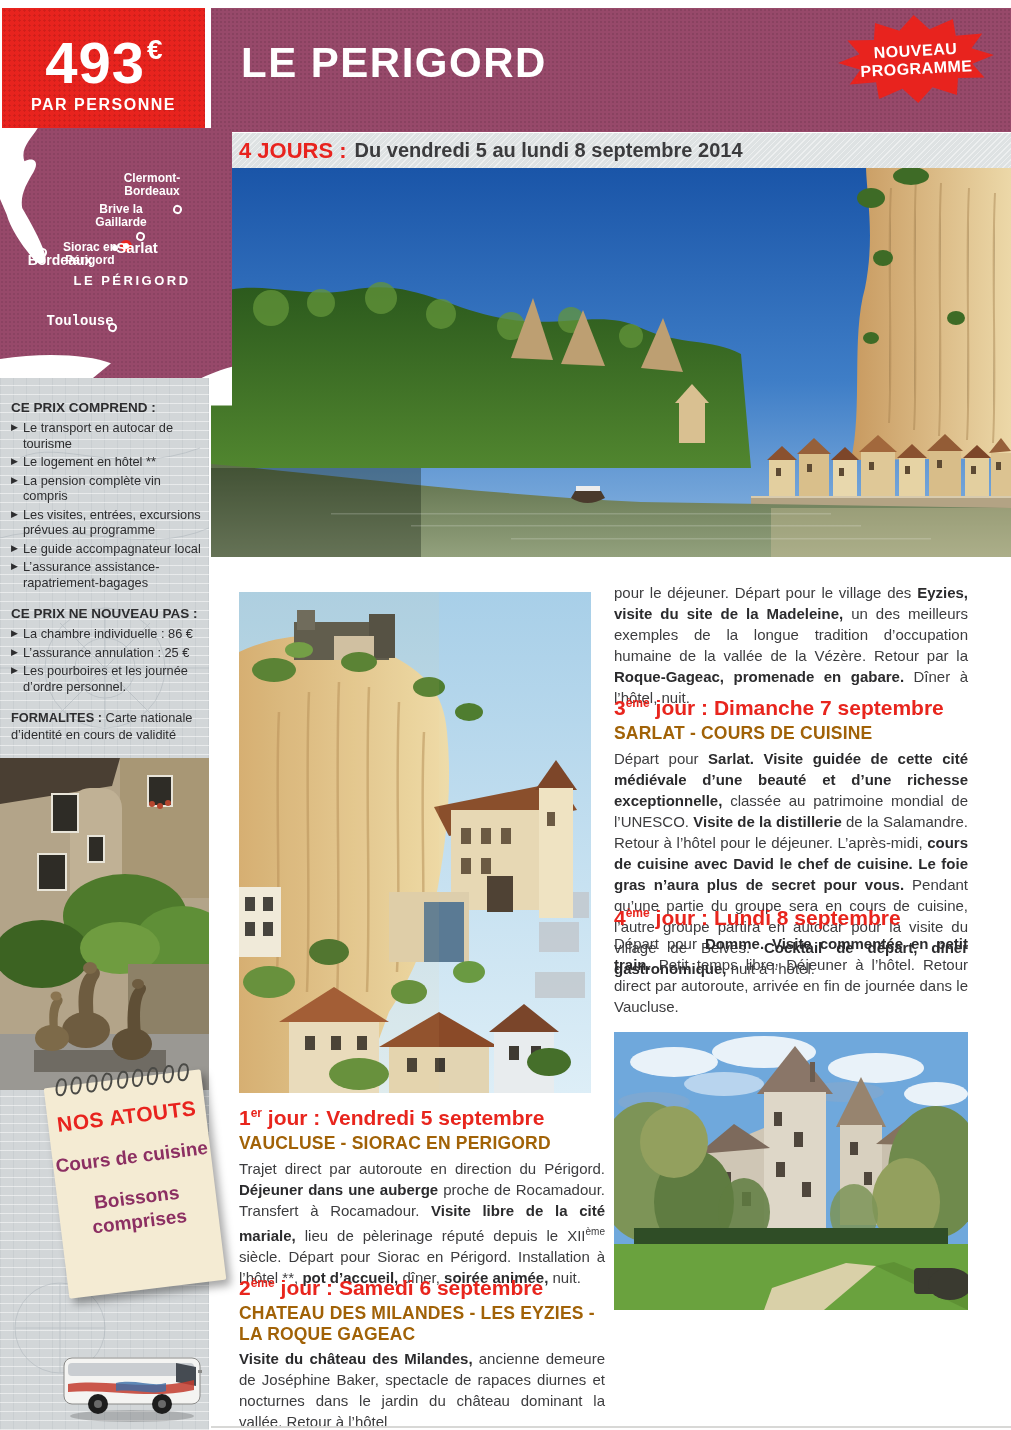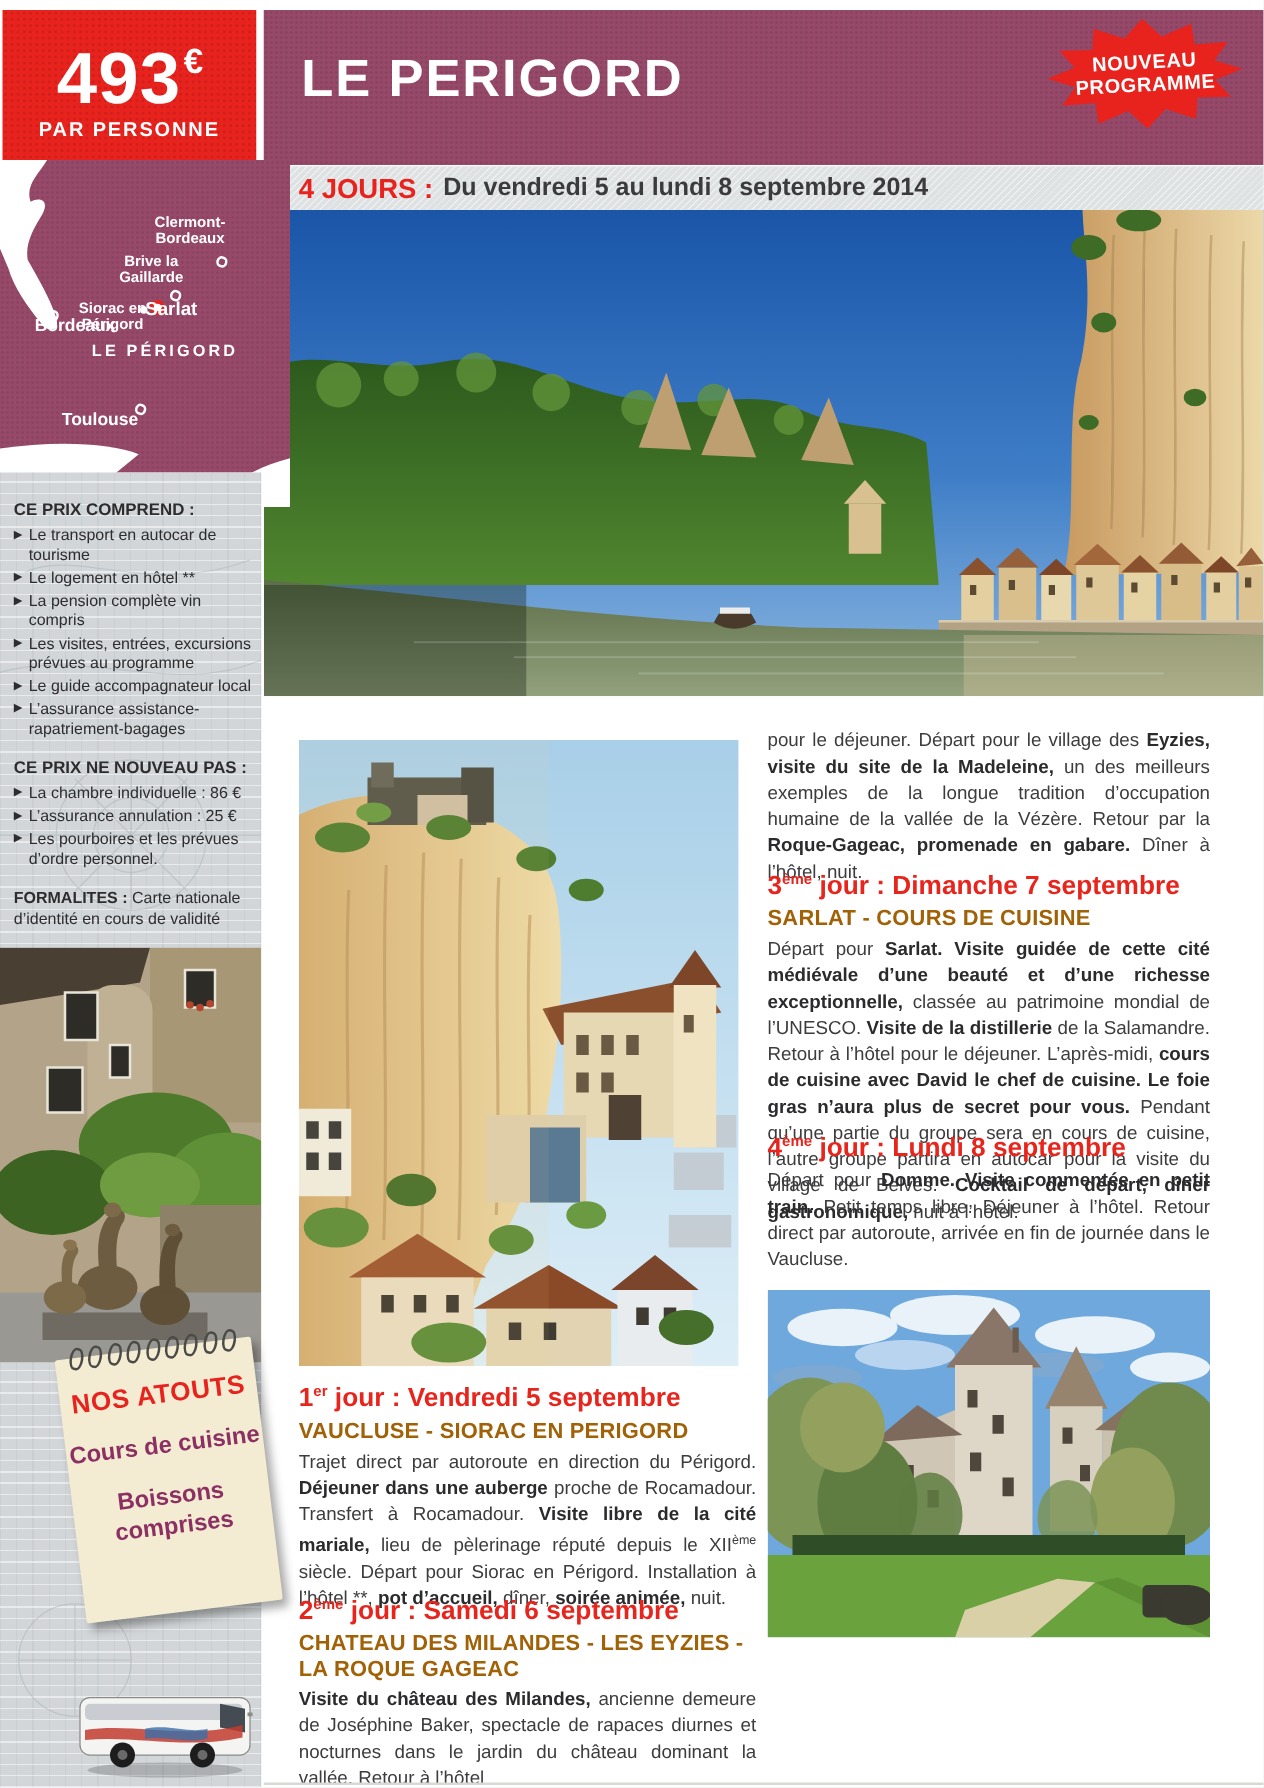--- a/index.html
+++ b/index.html
@@ -233,21 +233,21 @@
         <div class="city-label" style="left: 152px; top: 57px; font-size: 12px;"><span>Clermont-</span><br><span>Bordeaux</span></div>
         <span class="dot ring" style="left: 173px; top: 77px;"></span>
         <div class="city-label" style="left: 121px; top: 88px; font-size: 12px;"><span>Brive la</span><br><span>Gaillarde</span></div>
         <span class="dot ring" style="left: 136px; top: 104px;"></span>
         <div class="city-label" style="left: 90px; top: 126px; font-size: 12px;"><span>Siorac en</span><br><span>Périgord</span></div>
         <span class="dot fill" style="left: 115px; top: 120px;"></span>
         <span class="dot red" style="left: 126px; top: 118px;"></span>
         <div class="city-label" style="left: 137px; top: 120px; font-size: 15px;"><span>Sarlat</span></div>
         <div class="city-label" style="left: 44px; top: 133px; font-size: 14px; margin-left: 16px;"><span>Bordeaux</span></div>
         <span class="dot ring" style="left: 38px; top: 120px;"></span>
-        <div class="city-label" style="left: 80px; top: 208px; font-size: 14px;"><span>Toulouse</span></div>
+        <div class="city-label" style="left: 80px; top: 194px; font-size: 14px; font-family: Liberation Mono, monospace;"><span>Toulouse</span></div>
         <span class="dot ring" style="left: 108px; top: 195px;"></span>
       </div>
     <div class="region-label" id="region-label" style="left: 132px; top: 152px;">LE PÉRIGORD</div>
   </div>
 
   <div class="sidebar-gray">
     <svg viewBox="0 0 209 1052">
       <g stroke="#aab2b8" fill="none" stroke-width="1">
         <circle cx="105" cy="290" r="60"></circle>
           <circle cx="105" cy="290" r="30"></circle>
@@ -293,21 +293,21 @@
         <li>
           <span class="bullet">▶</span>
           <span>La chambre individuelle : 86 €</span>
         </li>
         <li>
           <span class="bullet">▶</span>
           <span>L’assurance annulation : 25 €</span>
         </li>
         <li>
           <span class="bullet">▶</span>
-          <span>Les pourboires et les prévues d’ordre personnel.</span>
+          <span>Les pourboires et les journée d’ordre personnel.</span>
         </li>
       </ul>
     <p class="formalities"><b>FORMALITES :</b> <span>Carte nationale d’identité en cours de validité</span></p>
   </div>
 
   <div class="scene photo-side">
     <svg viewBox="0 0 209 332" preserveAspectRatio="none">
       <rect width="209" height="332" fill="#b3a489"></rect>
       <rect x="120" y="0" width="89" height="140" fill="#a89775"></rect>
       <polygon points="0,0 120,0 112,28 0,46" fill="#4a3f33"></polygon>

